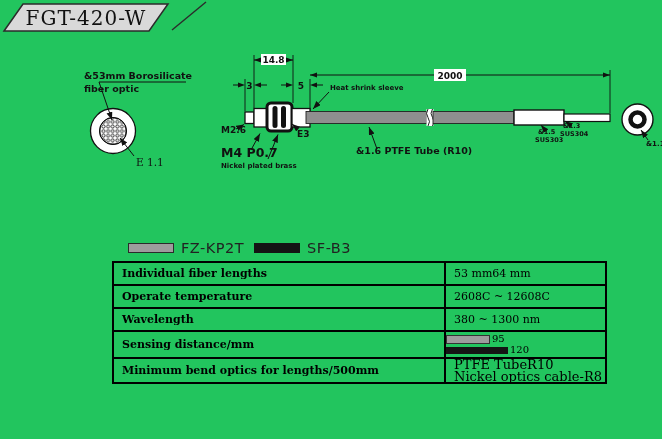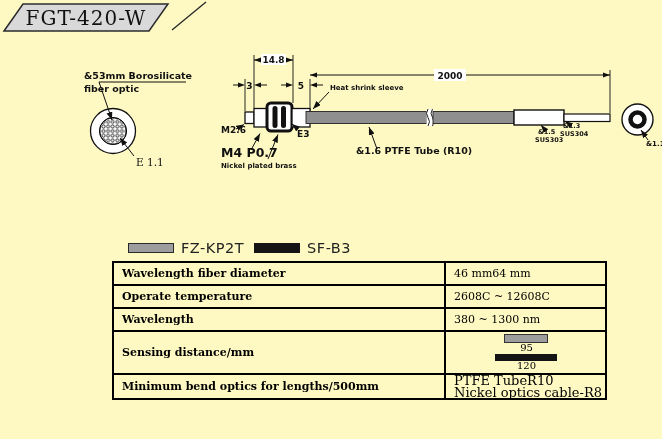--- a/index.html
+++ b/index.html
@@ -1,16 +1,16 @@
 <!DOCTYPE html>
 <html><head>
 <meta charset="utf-8">
 <style>
   html,body{margin:0;padding:0;background:#fff;}
-  #page{position:relative;width:662px;height:439px;background:#fef9c3;overflow:hidden;
+  #page{position:relative;width:662px;height:439px;background:#22c55e;overflow:hidden;
         font-family:"DejaVu Sans",sans-serif;color:#000;}
   svg text{fill:#111;}
   .t-title{font-family:"DejaVu Serif",serif;font-size:20px;letter-spacing:1px;}
   .t-ann{font-size:9.5px;font-weight:bold;}
   .t-ann-sm{font-size:7px;font-weight:bold;}
   .t-ann-xs{font-size:6.5px;font-weight:bold;}
   .t-dim{font-size:9px;font-weight:bold;}
   .t-big{font-size:12.5px;font-weight:bold;}
   .t-serif{font-family:"DejaVu Serif",serif;font-size:10.5px;}
 
@@ -18,21 +18,21 @@
   .leg-bar{height:8px;border:1.5px solid #2b2b2b;}
   .leg-label{font-size:14.5px;color:#222;margin:0 10px 0 7px;letter-spacing:0.5px;}
 
   #spec-table{position:absolute;left:112px;top:261px;width:477px;border-collapse:collapse;
               table-layout:fixed;}
   #spec-table td{border:2px solid #000;height:21px;padding:0 0 0 8px;vertical-align:middle;
                  font-family:"DejaVu Serif",serif;overflow:hidden;}
   #spec-table td.lbl{font-weight:bold;font-size:11px;width:322px;}
   #spec-table td.val{font-size:11px;width:151px;}
   #spec-table td.val-bars{padding:1px 0 1px 0;}
-  .bar-line{display:flex;align-items:center;line-height:10px;margin:1px 0;flex-direction:column;}
+  .bar-line{display:flex;align-items:center;line-height:10px;margin:1px 0;}
   .mini-bar{height:7px;display:inline-block;}
   .mini-bar.gray{background:#9d9d9d;border:1px solid #333;}
   .mini-bar.black{background:#141414;}
   .bar-num{font-family:"DejaVu Serif",serif;font-size:10px;margin-left:2px;}
   .two-line{font-size:13px;line-height:11.5px;}
 </style>
 </head>
 <body>
 
 <div id="page">
@@ -156,22 +156,22 @@
     <span class="leg-bar gray mini" style="width:44px;background:#9d9d9d;"></span>
     <span class="leg-label">FZ-KP2T</span>
     <span class="leg-bar" style="width:44px;background:#141414;border-color:#141414;"></span>
     <span class="leg-label">SF-B3</span>
   </div>
 
   
   <table id="spec-table">
     <tbody>
         <tr>
-      <td class="lbl">Wavelength fiber diameter</td>
-      <td class="val">46 mm64 mm</td>
+      <td class="lbl">Individual fiber lengths</td>
+      <td class="val">53 mm64 mm</td>
     </tr>
     <tr>
       <td class="lbl">Operate temperature</td>
       <td class="val">2608C ~ 12608C</td>
     </tr>
     <tr>
       <td class="lbl">Wavelength</td>
       <td class="val">380 ~ 1300 nm</td>
     </tr>
     <tr>

